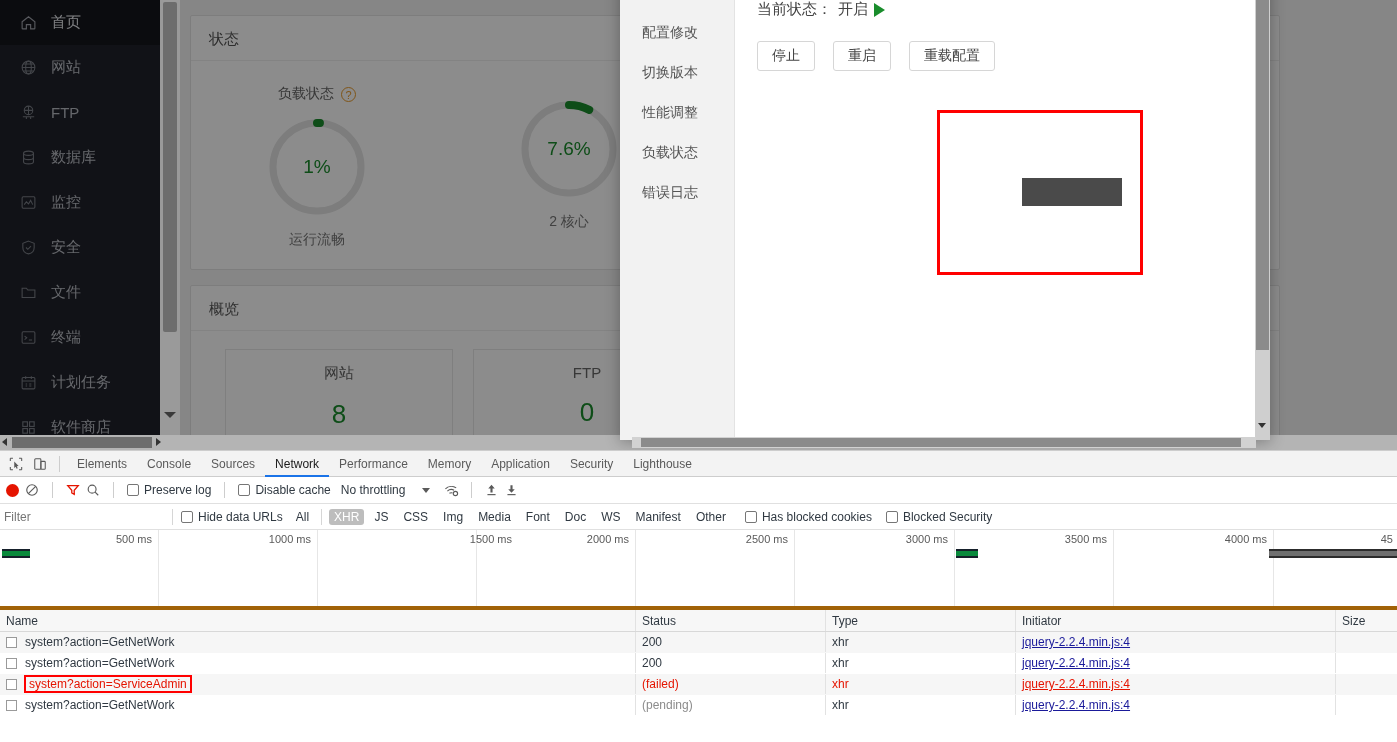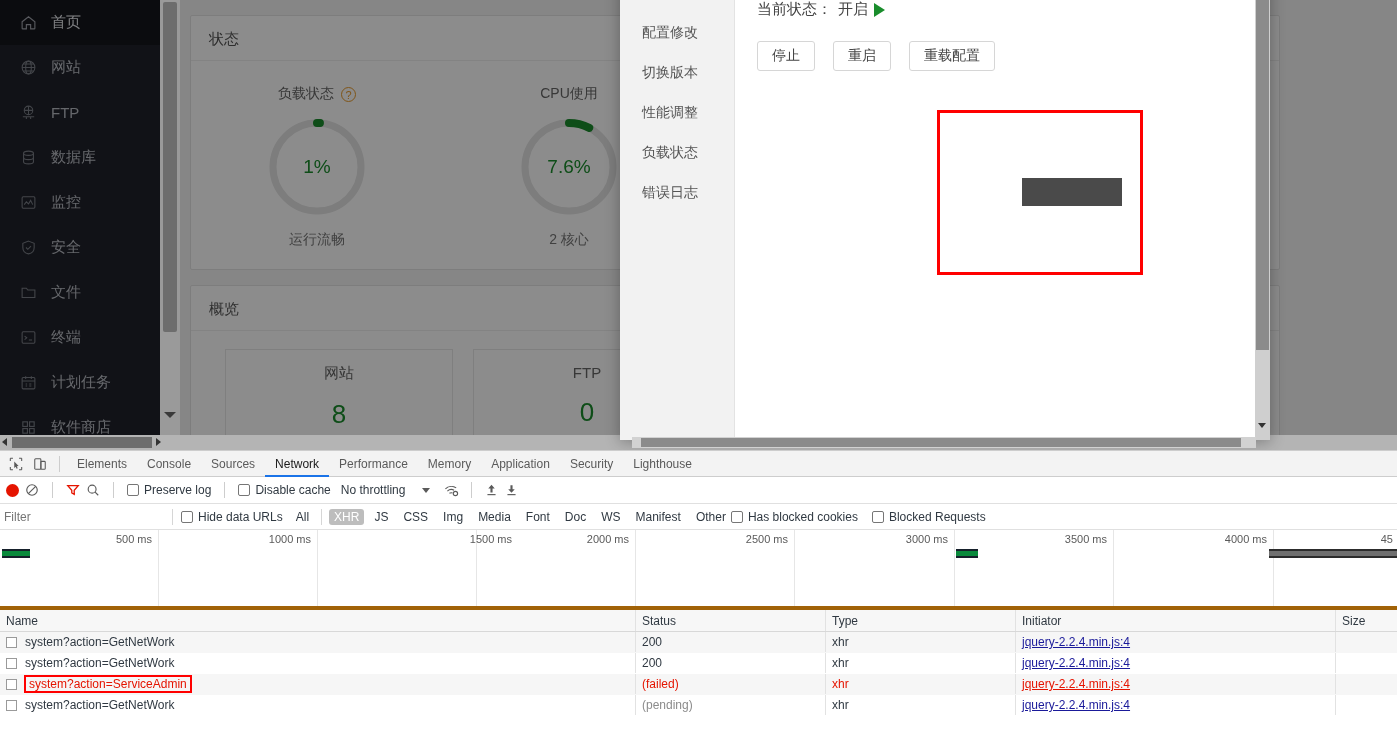--- a/index.html
+++ b/index.html
@@ -442,23 +442,20 @@
               <svg width="104" height="104" viewBox="0 0 104 104">
                 <circle cx="52" cy="52" r="44" fill="none" stroke="#e3e3e3" stroke-width="7"></circle>
                 <circle cx="52" cy="52" r="44" fill="none" stroke="#1a8d2c" stroke-width="8" stroke-linecap="round" stroke-dasharray="3 273"></circle>
               </svg>
               <div class="ring-val">1%</div>
             </div>
             <div class="gauge-sub">运行流畅</div>
           </div>
 
           <div class="gauge-wrap">
-            <div class="gauge-title">
-              <span>CPU使用</span>
-            </div>
             <div class="ring">
               <svg width="104" height="104" viewBox="0 0 104 104">
                 <circle cx="52" cy="52" r="44" fill="none" stroke="#e3e3e3" stroke-width="7"></circle>
                 <circle cx="52" cy="52" r="44" fill="none" stroke="#1a8d2c" stroke-width="8" stroke-linecap="round" stroke-dasharray="21 255"></circle>
               </svg>
               <div class="ring-val">7.6%</div>
             </div>
             <div class="gauge-sub">2 核心</div>
           </div>
 
@@ -627,27 +624,27 @@
       <span class="ftype">JS</span>
       <span class="ftype">CSS</span>
       <span class="ftype">Img</span>
       <span class="ftype">Media</span>
       <span class="ftype">Font</span>
       <span class="ftype">Doc</span>
       <span class="ftype">WS</span>
       <span class="ftype">Manifest</span>
       <span class="ftype">Other</span>
     </div>
-    <label class="tb-group" style="text-align:center;">
+    <label class="tb-group" style="margin-left:14px;text-align:center;">
       <span class="chk"></span>
       <span class="lbl">Has blocked cookies</span>
     </label>
     <label class="tb-group" style="margin-left:14px;">
       <span class="chk"></span>
-      <span class="lbl">Blocked Requests</span>
+      <span class="lbl">Blocked Security</span>
     </label>
   </div>
 
   <div class="dt-overview">
     <div class="tl-div" style="left:158px;"></div>
     <div class="tl-div" style="left:317px;"></div>
     <div class="tl-div" style="left:476px;"></div>
     <div class="tl-div" style="left:635px;"></div>
     <div class="tl-div" style="left:794px;"></div>
     <div class="tl-div" style="left:954px;"></div>

